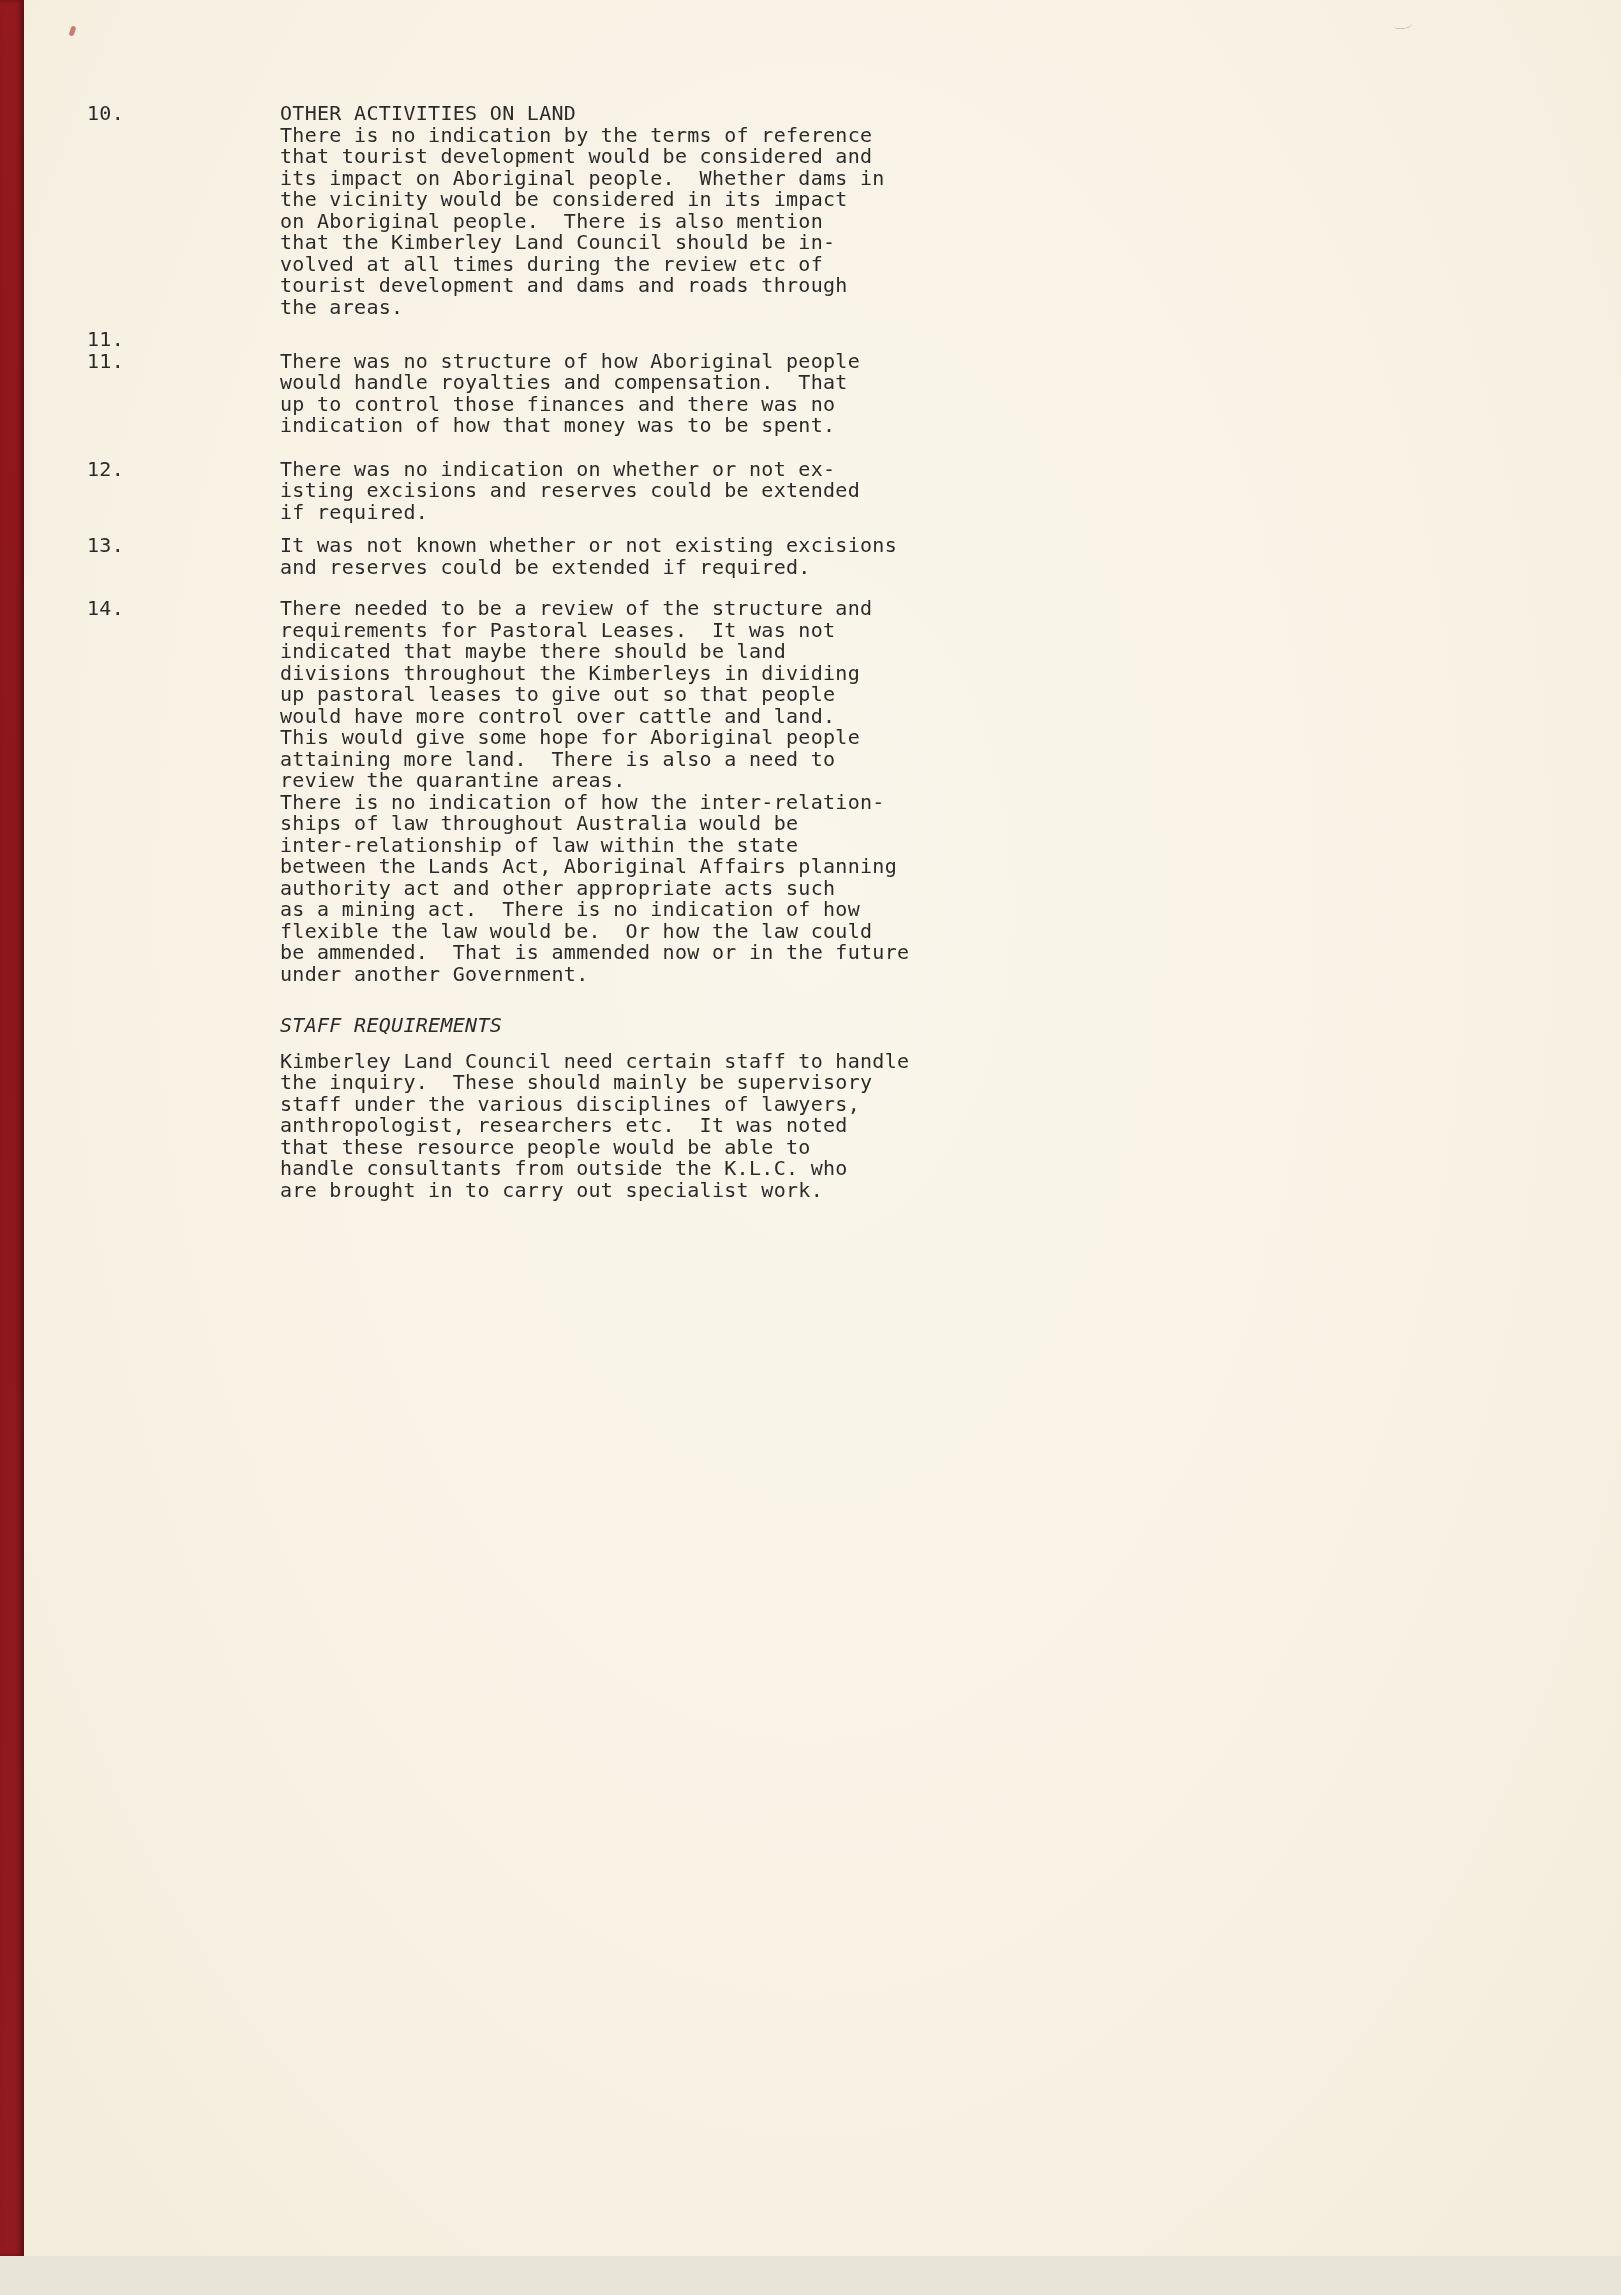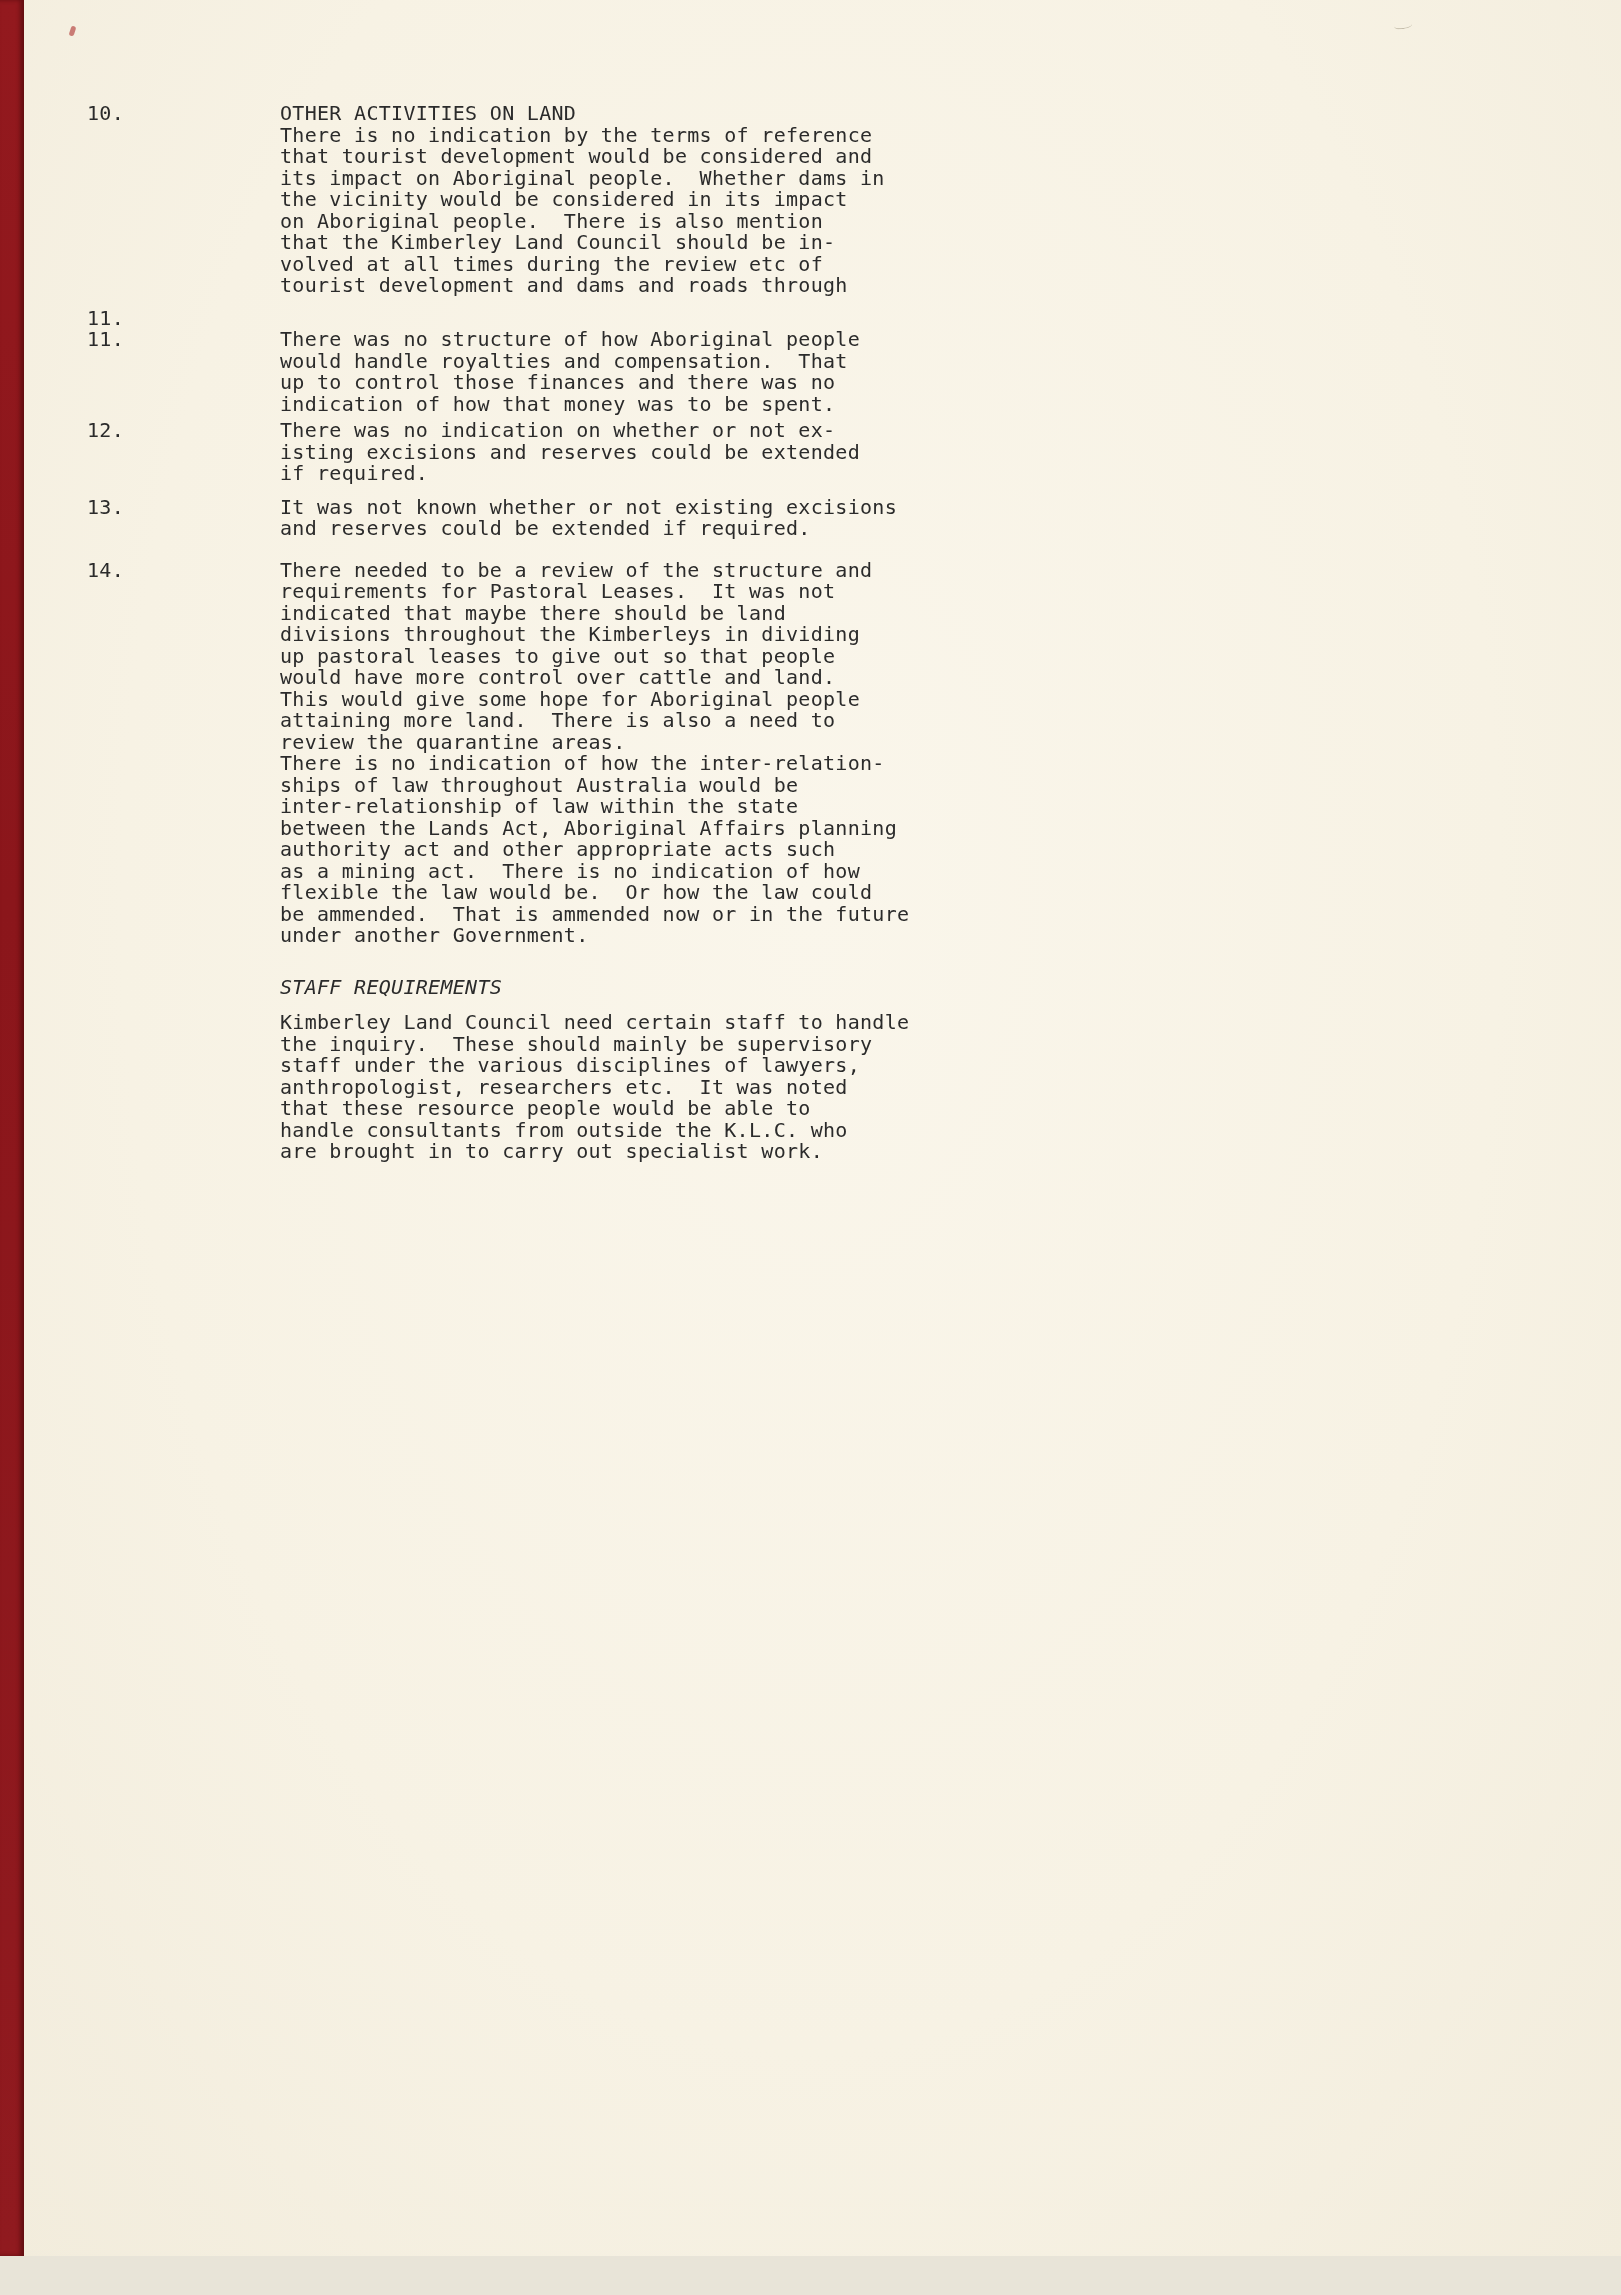--- a/index.html
+++ b/index.html
@@ -57,21 +57,21 @@
     width: 193px;
     white-space: pre;
   }
   .content { flex: 1 1 auto; min-height: 21.5px; }
   .heading, .line { white-space: pre; }
 
   
   .doc .block:nth-child(1) { margin-top: 0; }
   .doc .block:nth-child(2) { margin-top: 11px; }
   .doc .block:nth-child(3) { margin-top: 0; }
-  .doc .block:nth-child(4) { margin-top: 5px; }
+  .doc .block:nth-child(4) { margin-top: 22px; }
   .doc .block:nth-child(5) { margin-top: 12px; }
   .doc .block:nth-child(6) { margin-top: 20px; }
   .doc .block:nth-child(7) { margin-top: 0; }
   .doc .block:nth-child(8) { margin-top: 30px; font-style: italic; }
   .doc .block:nth-child(9) { margin-top: 14px; }
 </style>
 </head>
 <body>
 
 <div class="page">
@@ -85,20 +85,21 @@
         <div class="content">
           <div class="heading">OTHER ACTIVITIES ON LAND</div>
           <div class="line">There is no indication by the terms of reference</div>
           <div class="line">that tourist development would be considered and</div>
           <div class="line">its impact on Aboriginal people.  Whether dams in</div>
           <div class="line">the vicinity would be considered in its impact</div>
           <div class="line">on Aboriginal people.  There is also mention</div>
           <div class="line">that the Kimberley Land Council should be in-</div>
           <div class="line">volved at all times during the review etc of</div>
           <div class="line">tourist development and dams and roads through</div>
+          <div class="line">the areas.</div>
         </div>
       </div>
       <div class="block">
         <div class="num">11.</div>
         <div class="content"></div>
       </div>
       <div class="block">
         <div class="num">11.</div>
         <div class="content">
           <div class="line">There was no structure of how Aboriginal people</div>

